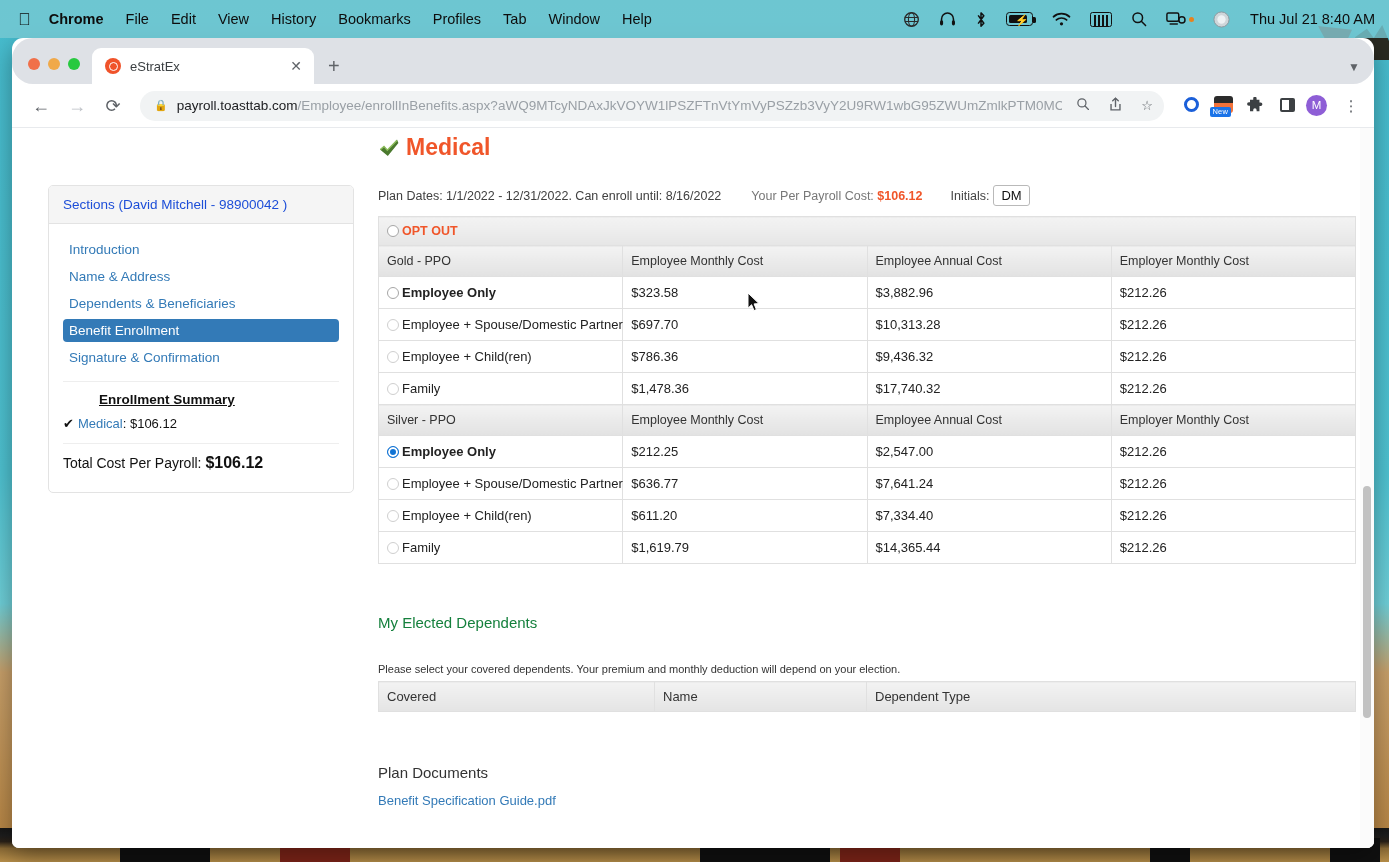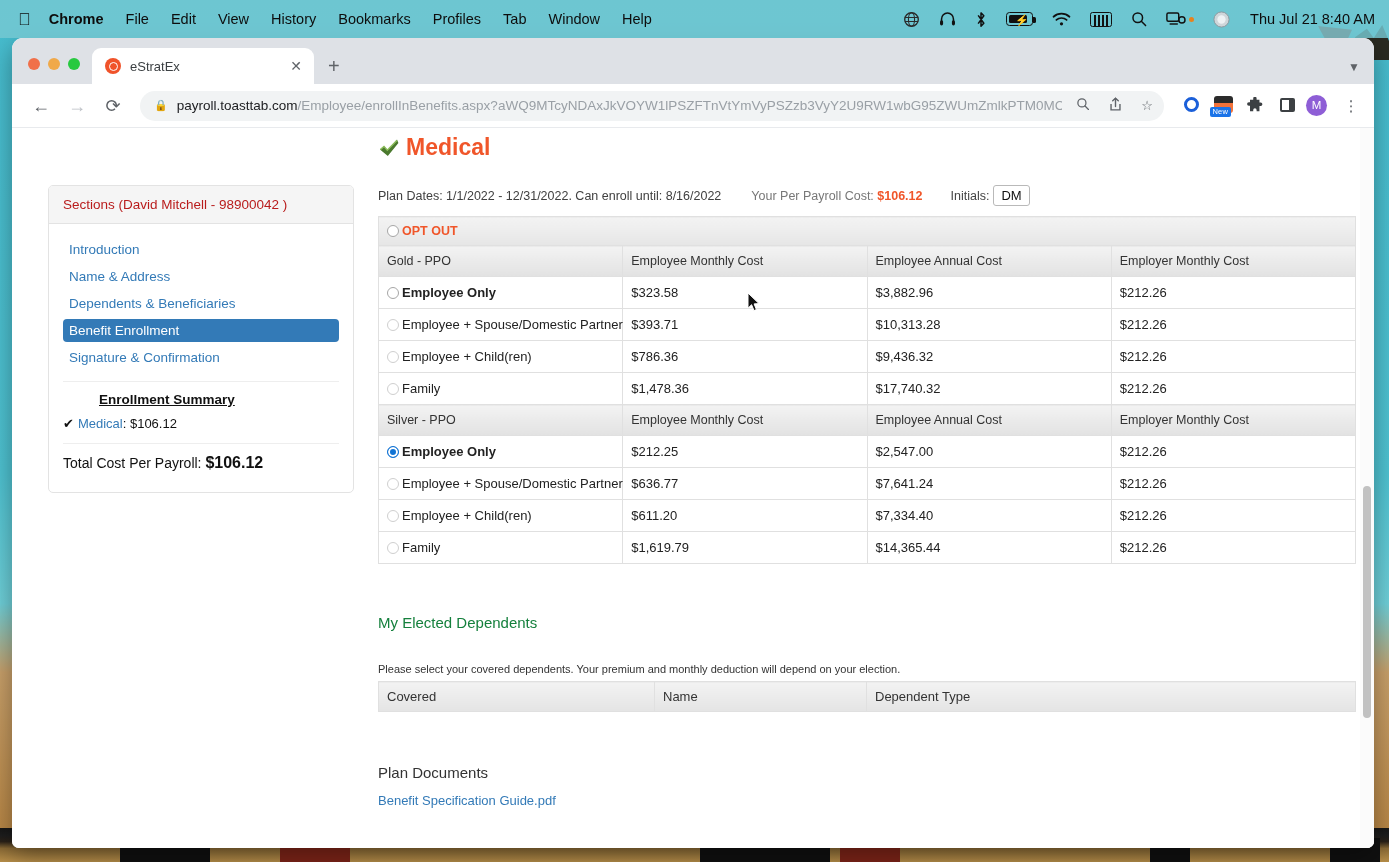--- a/index.html
+++ b/index.html
@@ -76,21 +76,21 @@
   #chromewin {
     position: absolute; top: 38px; left: 12px; width: 1362px; height: 810px;
     background: #fff;
     border-radius: 11px 11px 7px 7px;
     box-shadow: 0 8px 26px rgba(0,0,0,.36);
     overflow: hidden;
     z-index: 40;
   }
   #tabstrip {
     height: 46px; background: #dee1e6;
-    display: flex; align-items: flex-end; position: relative;
+    display: flex; align-items: flex-end; position: relative; border-radius: 21px;
   }
   .trafficlights { display: flex; align-items: center; gap: 8px; padding: 0 12px 14px 16px; }
   .tl { width: 12px; height: 12px; border-radius: 50%; }
   .tl.red { background: #f0704a; }
   .tl.yellow { background: #f0a94a; }
   .tl.green { background: #27c93f; }
   .tab {
     height: 36px; width: 222px; background: #fff;
     border-radius: 9px 9px 0 0;
     display: flex; align-items: center; padding: 0 10px 0 13px; gap: 9px;
@@ -153,21 +153,21 @@
   #scrolltrack { position: absolute; right: 0; top: 0; bottom: 0; width: 14px; background: #fbfbfb; }
   #scrollthumb { position: absolute; right: 3px; top: 358px; width: 8px; height: 232px; border-radius: 4px; background: #c1c1c1; }
 
   
   #sidebar {
     position: absolute; left: 36px; top: 57px; width: 306px;
     border: 1px solid #e3e3e3; border-radius: 5px; background: #fff;
   }
   #sidebar .sbhead {
     background: #f5f5f5; border-bottom: 1px solid #e3e3e3;
-    padding: 11px 14px; font-size: 13.5px; color: #b91c1c;
+    padding: 11px 14px; font-size: 13.5px; color: #1d4ed8;
     border-radius: 4px 4px 0 0;
   }
   #sidebar .sbbody { padding: 14px 14px 16px 14px; }
   .navlink {
     display: block; color: #337ab7; font-size: 13.5px;
     padding: 4px 6px; border-radius: 4px; margin-bottom: 4px;
   }
   .navlink.active { background: #337ab7; color: #fff; }
   .sbdiv { border-top: 1px solid #eee; margin: 12px 0 10px 0; }
   .sbtitle { font-size: 13.5px; font-weight: bold; color: #111; text-decoration: underline; margin-bottom: 9px; padding-left: 36px; }
@@ -440,21 +440,21 @@
             <td>Employer Monthly Cost</td>
           </tr>
           <tr>
             <td class="lbl hover"><span class="radio"></span><span>Employee Only</span></td>
             <td>$323.58</td>
             <td>$3,882.96</td>
             <td>$212.26</td>
           </tr>
           <tr>
             <td class="lbl"><span class="radio light"></span><span>Employee + Spouse/Domestic Partner</span></td>
-            <td>$393.71</td>
+            <td>$697.70</td>
             <td>$10,313.28</td>
             <td>$212.26</td>
           </tr>
           <tr>
             <td class="lbl"><span class="radio light"></span><span>Employee + Child(ren)</span></td>
             <td>$786.36</td>
             <td>$9,436.32</td>
             <td>$212.26</td>
           </tr>
           <tr>

